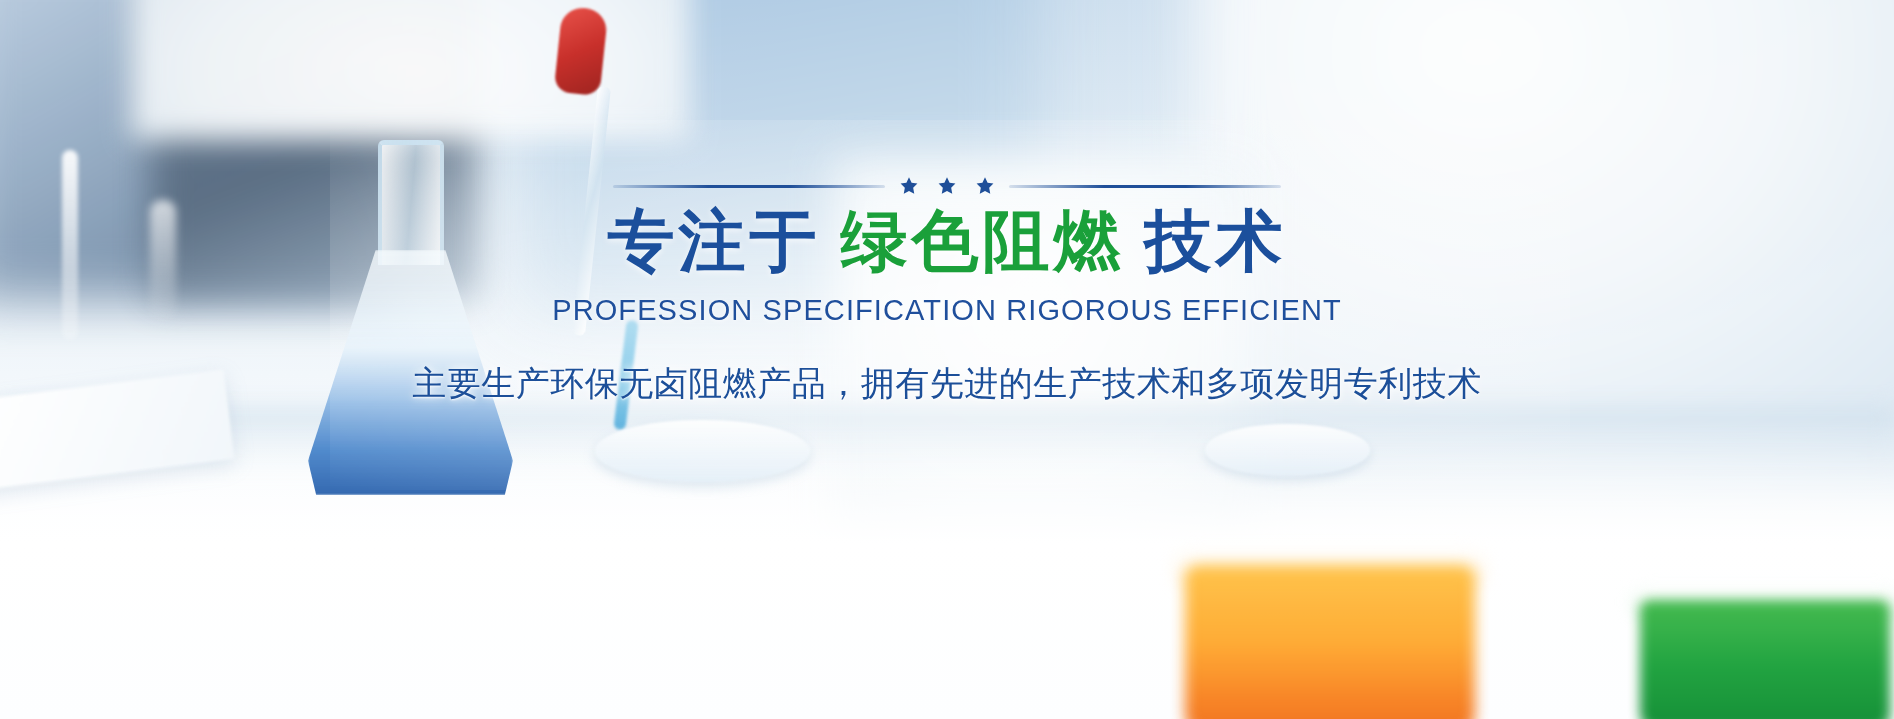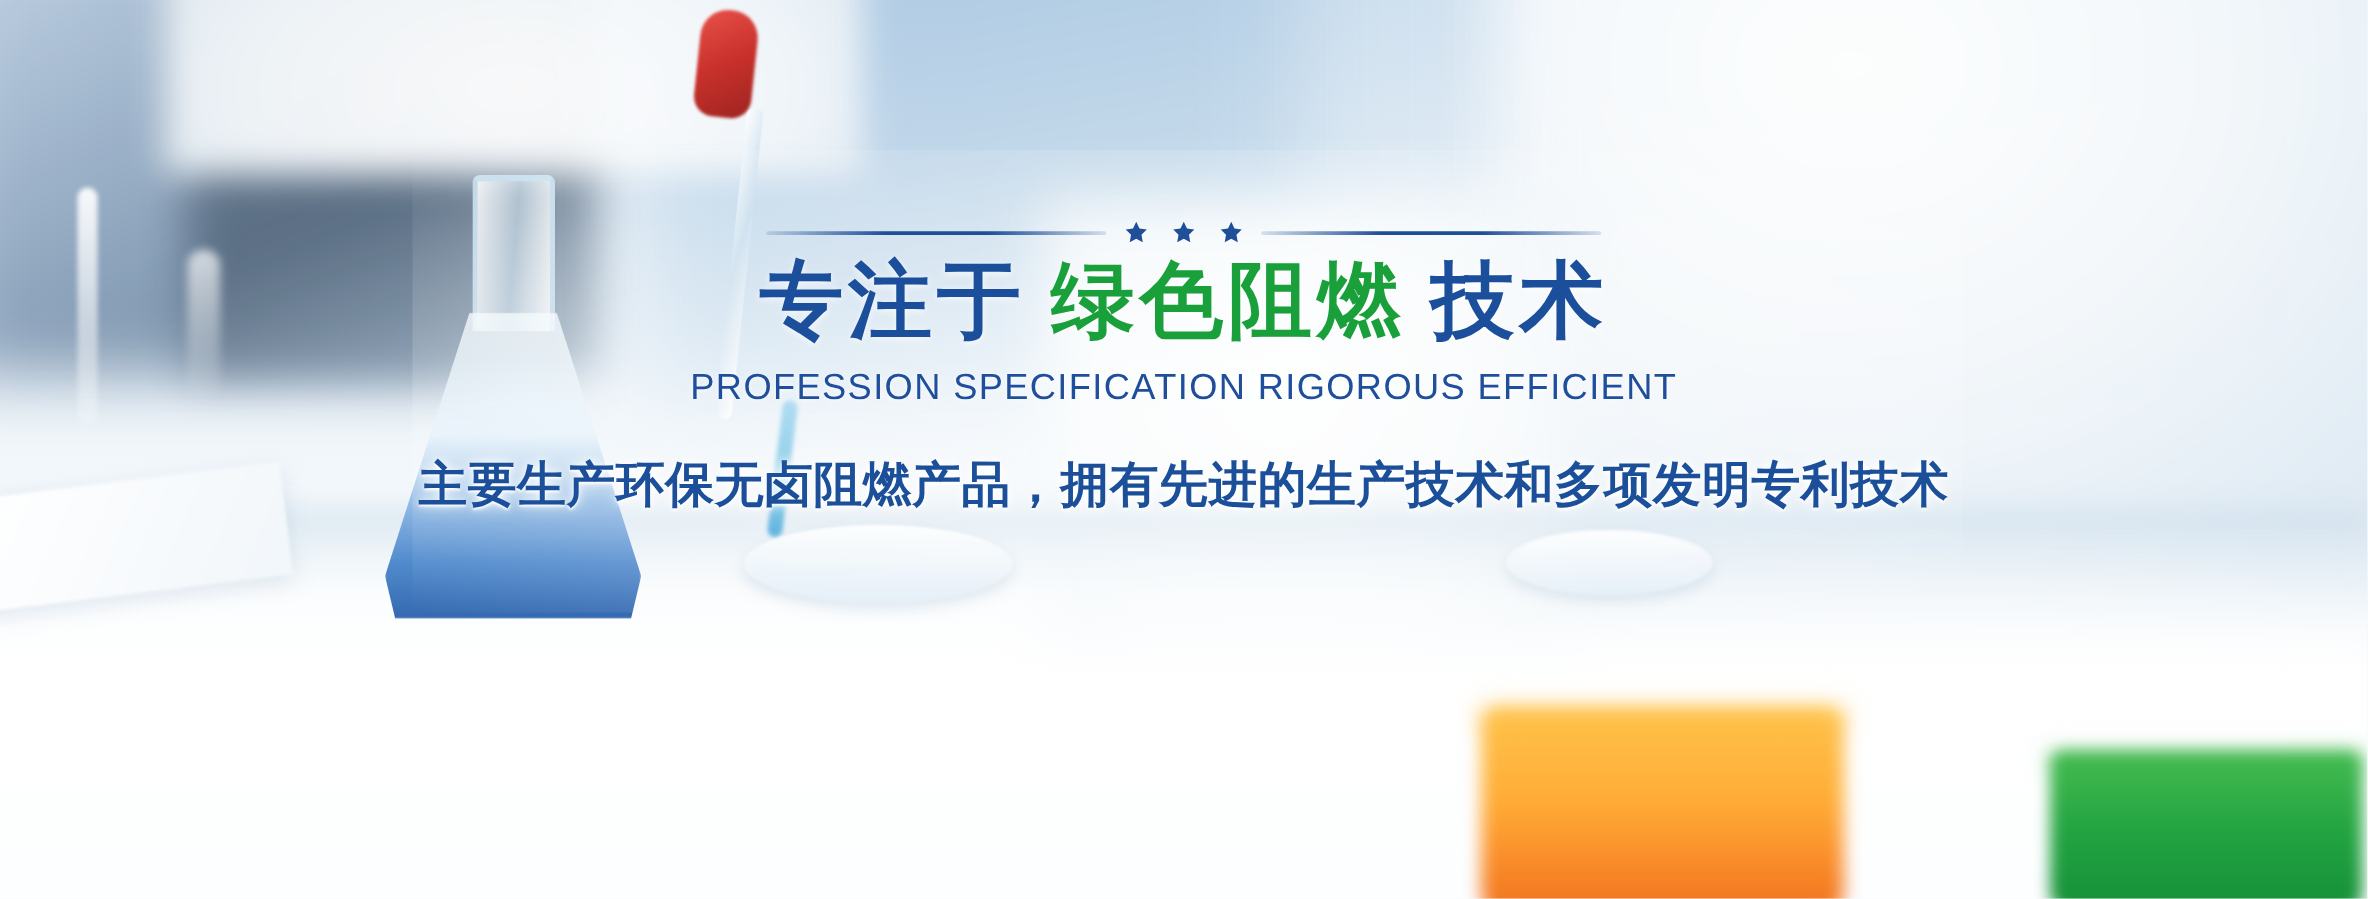--- a/index.html
+++ b/index.html
@@ -302,22 +302,22 @@
     font-size: 29px;
     font-weight: 400;
     letter-spacing: 1.1px;
     color: #1f4f9c;
     white-space: nowrap;
     text-shadow: 0 1px 4px rgba(255,255,255,.8);
   }
 
   .tagline-cn {
     margin-top: 34px;
-    font-size: 39px;
-    font-weight: 700;
+    font-size: 34px;
+    font-weight: 400;
     letter-spacing: .5px;
     color: #1c4f99;
     white-space: nowrap;
     text-shadow:
       0 0 7px rgba(255,255,255,.95),
       0 0 14px rgba(255,255,255,.85),
       0 1px 2px rgba(255,255,255,.9);
   }
 </style>
 </head>

